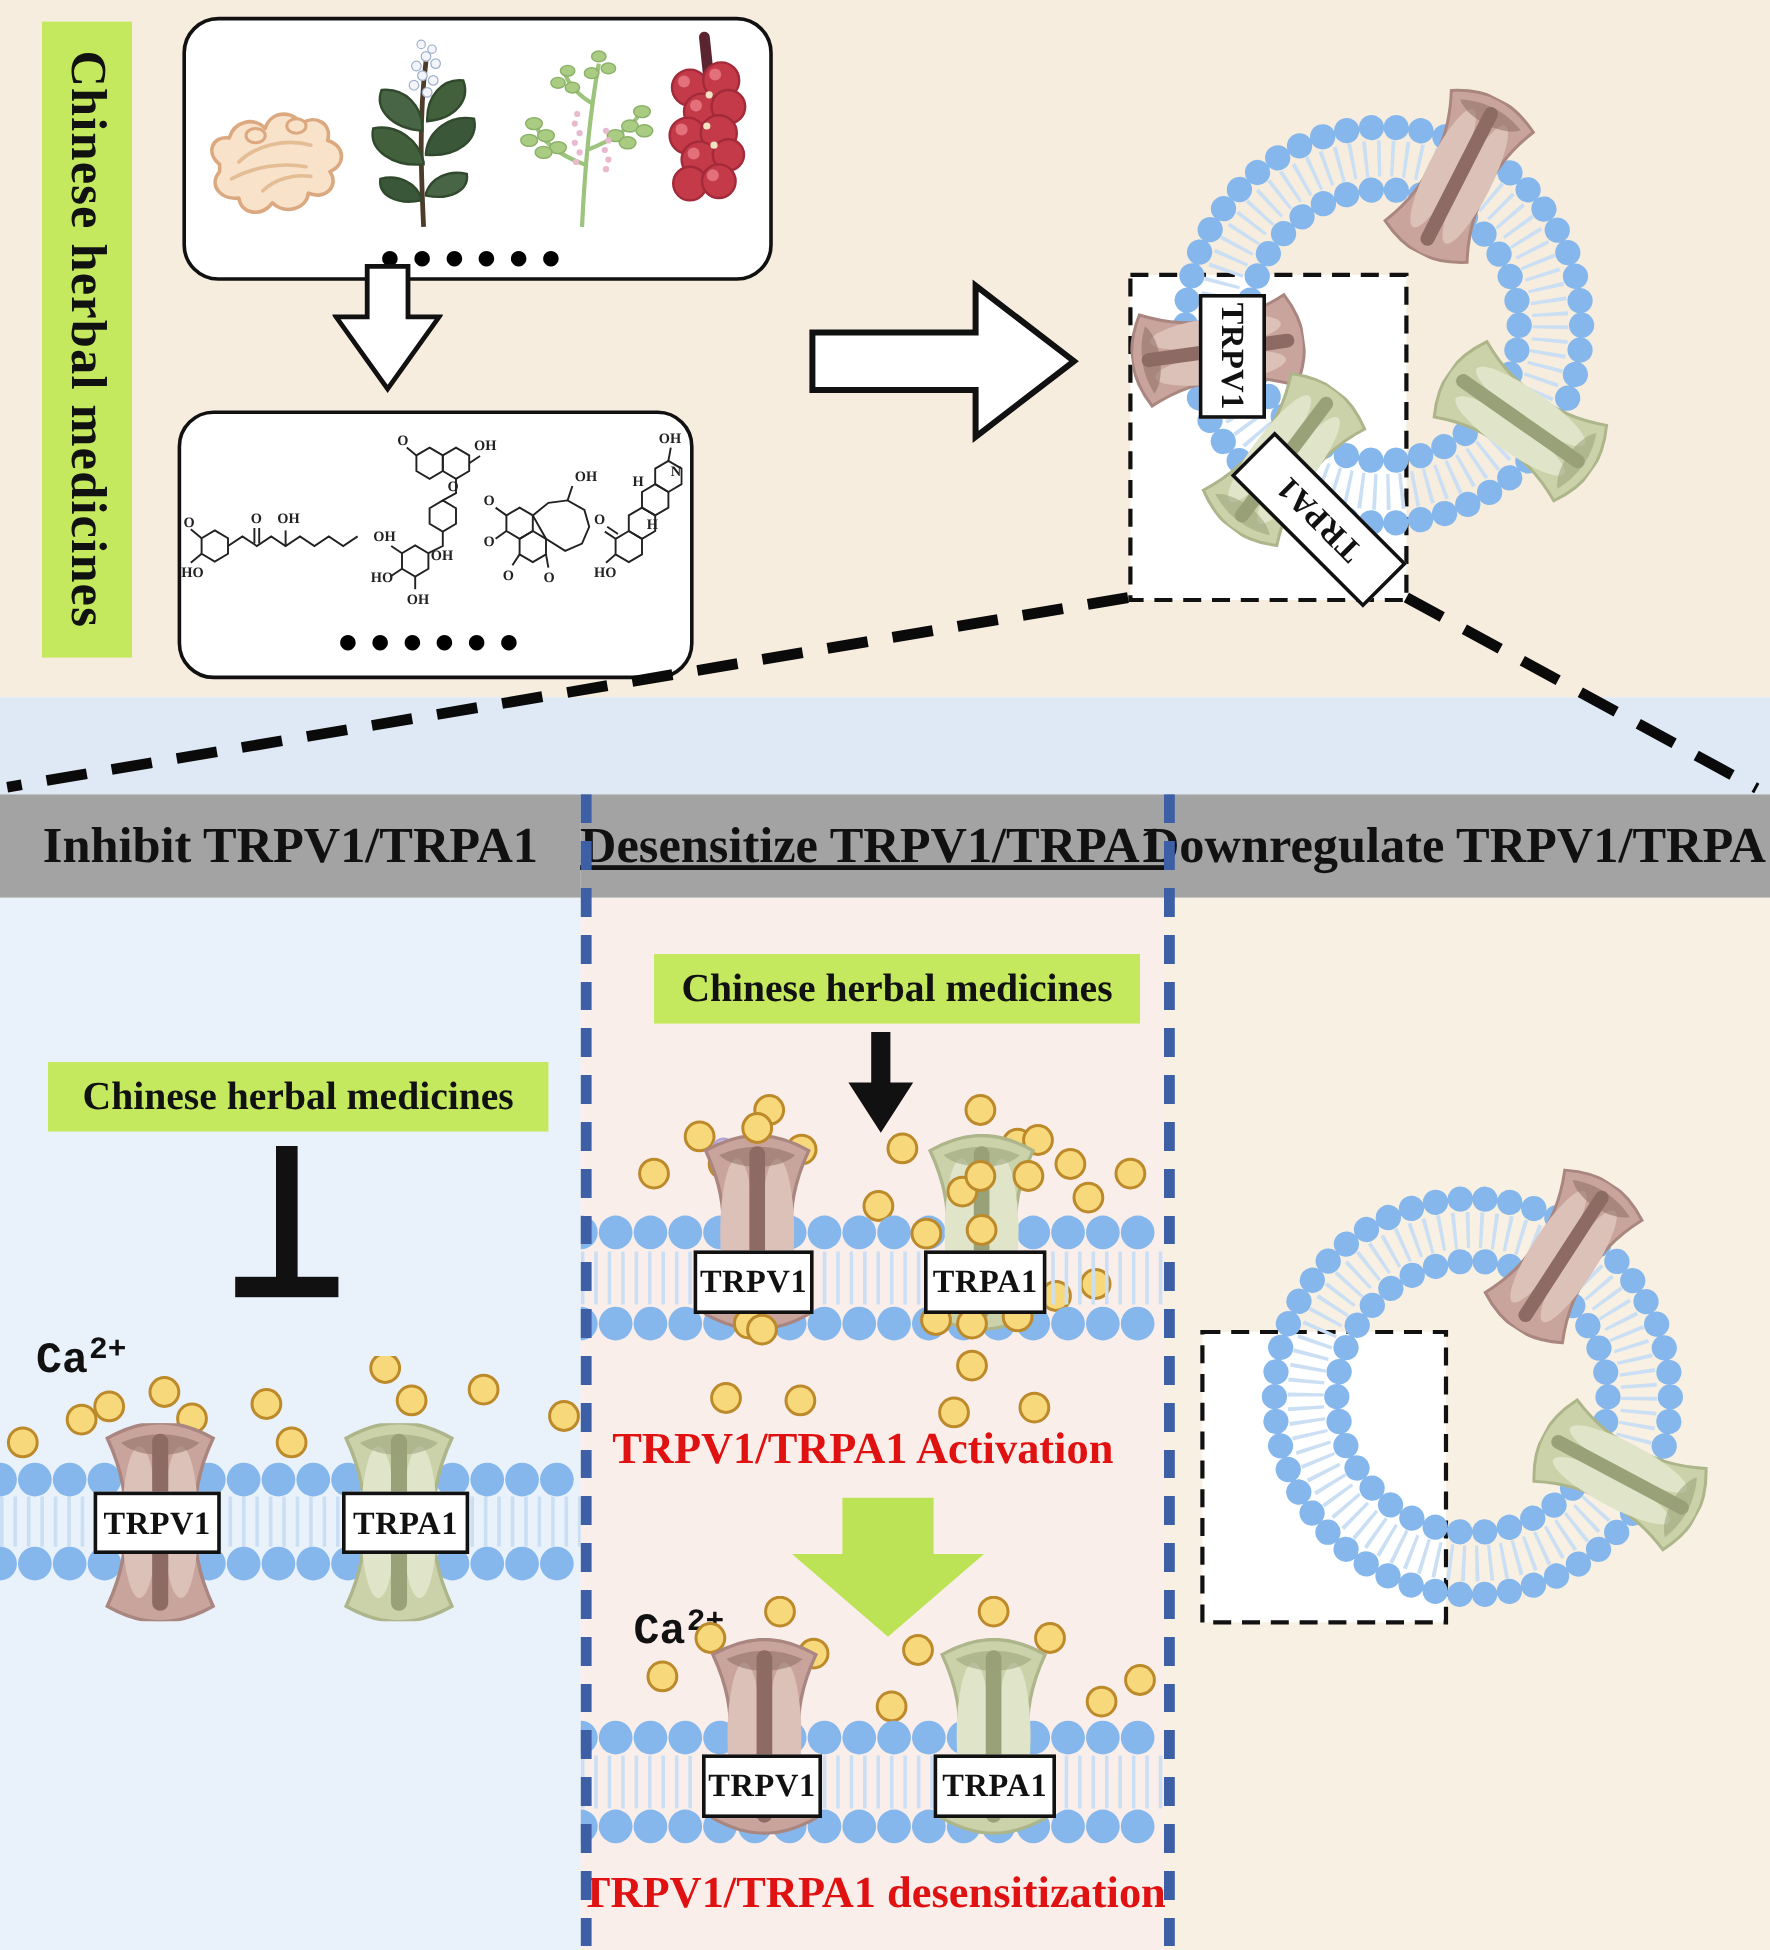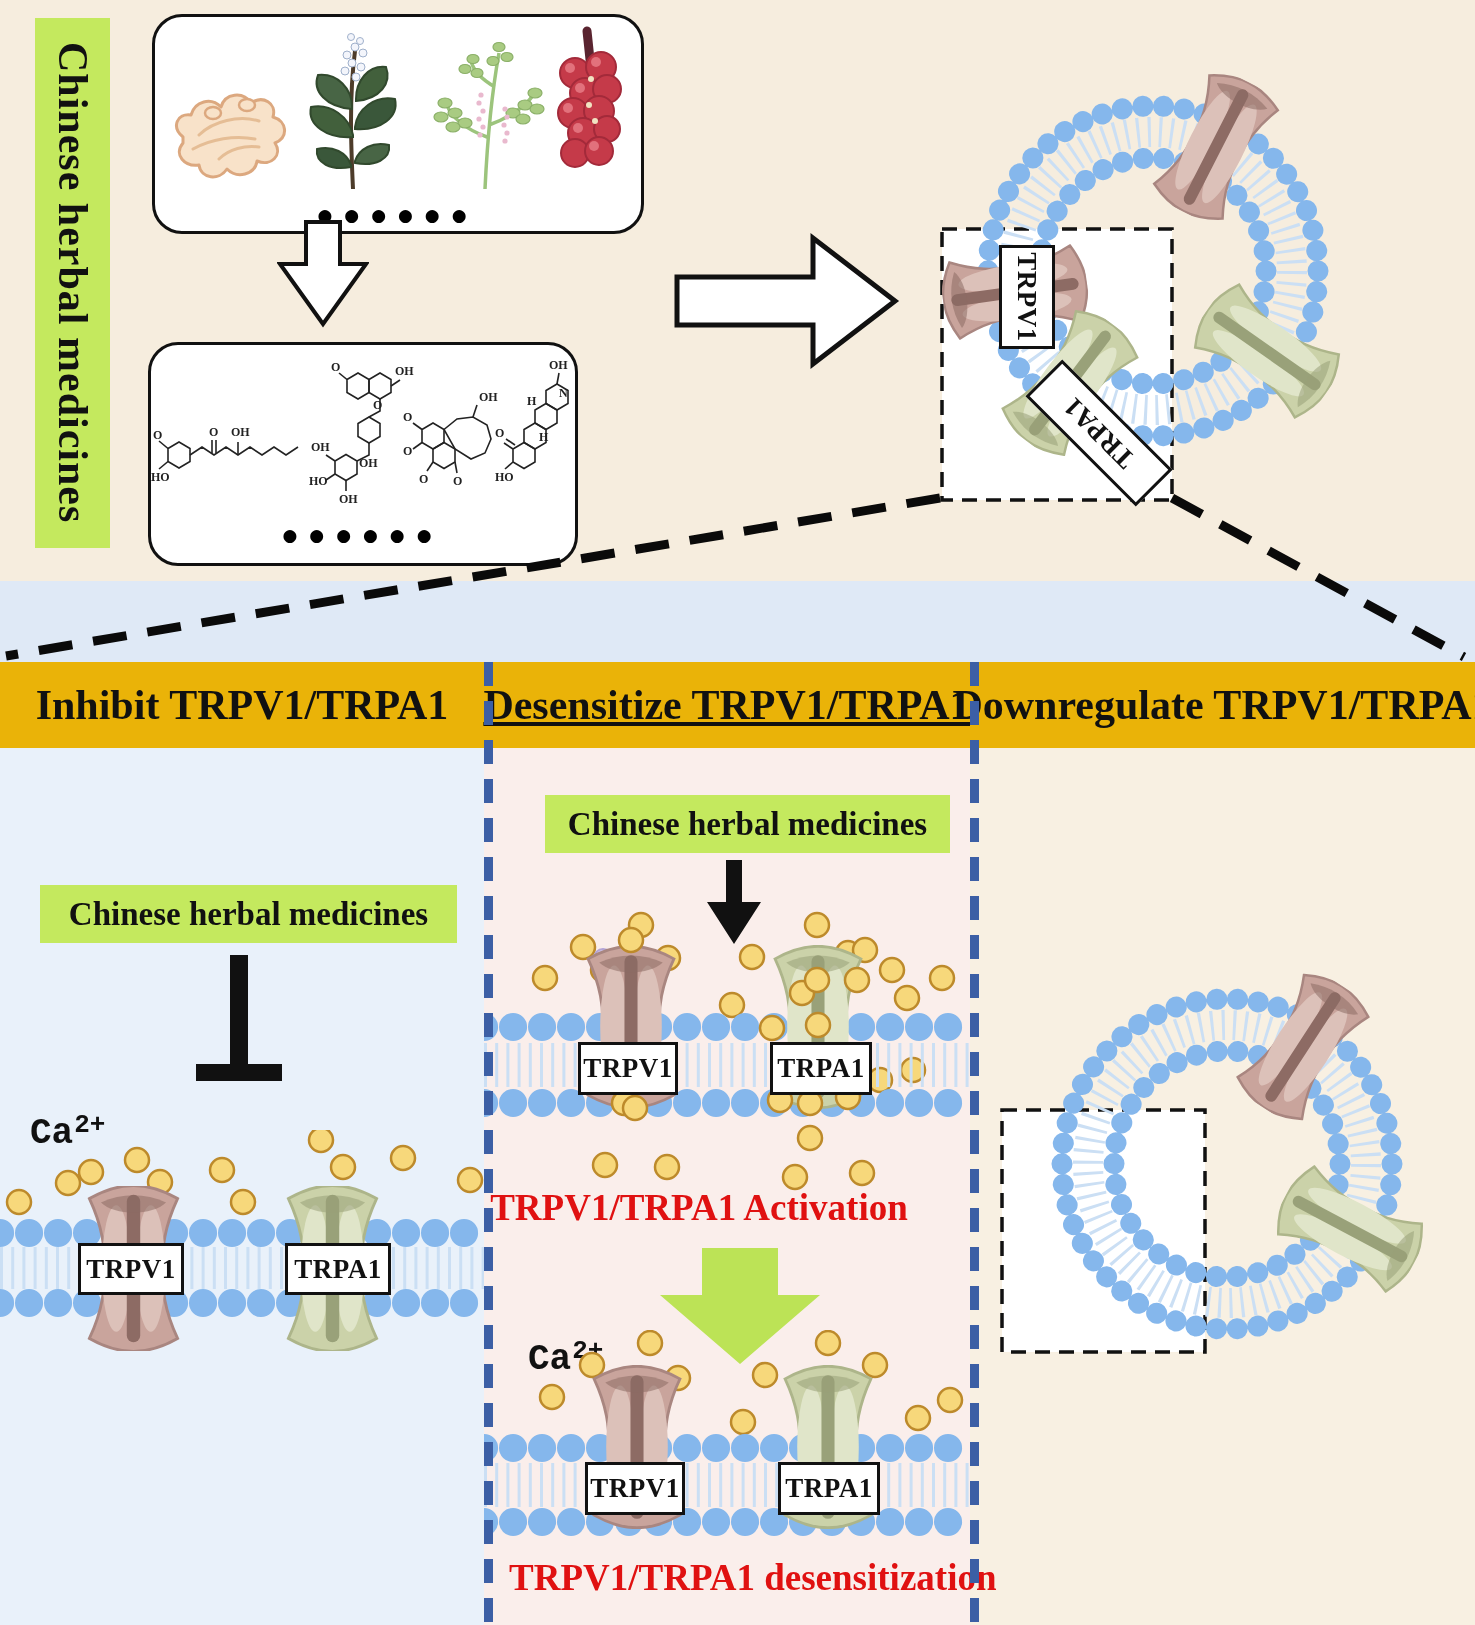--- a/index.html
+++ b/index.html
@@ -18,21 +18,21 @@
   }
   .white-box{
     background:#fff;border:3.5px solid #111;border-radius:30px;
   }
   .dots{
     position:absolute;width:100%;text-align:center;
     font-family:"DejaVu Sans",sans-serif;font-size:17px;letter-spacing:12px;color:#000;
   }
   
   .hdr{
-    top:662px;height:86px;background:#eab308;
+    top:662px;height:86px;background:#a3a3a3;
     display:flex;align-items:center;justify-content:center;
     font-size:42px;font-weight:bold;white-space:nowrap;
   }
   .panel{top:748px;height:877px;}
   .divider{
     top:662px;height:963px;width:9px;
     background:repeating-linear-gradient(180deg,#3c5fa5 0 24px,transparent 24px 39px);
   }
   .green-label{
     background:#c4e95e;display:flex;align-items:center;justify-content:center;
@@ -359,21 +359,21 @@
         <circle cx="326" cy="238" r="12"></circle>
         <circle cx="121" cy="265" r="12"></circle>
       <circle cx="183" cy="267" r="12"></circle>
         <circle cx="311" cy="277" r="12"></circle>
         <circle cx="378" cy="273" r="12"></circle>
       <circle cx="147" cy="40" r="12"></circle>
     </g>
   </svg>
   <div class="abs trp-box" style="left:578px;top:1042px;width:94px;height:47px;">TRPV1</div>
   <div class="abs trp-box" style="left:770px;top:1042px;width:96px;height:47px;">TRPA1</div>
-  <div class="abs red-note" style="left:456px;top:1186px;width:486px;">TRPV1/TRPA1 Activation</div>
+  <div class="abs red-note" style="left:476px;top:1186px;width:486px;">TRPV1/TRPA1 Activation</div>
 
   <svg class="abs" style="left:660px;top:1248px;" width="160" height="118" viewBox="0 0 160 118">
     <polygon points="42,0 118,0 118,47 160,47 80,116 0,47 42,47" fill="#bce356"></polygon>
   </svg>
   <div class="abs ca-label" style="left:528px;top:1334px;"><span>Ca</span><sup>2+</sup></div>
 
   <svg class="abs" style="left:484px;top:1330px;" width="486" height="290" viewBox="0 0 486 290">
     <g fill="#f7d87b" stroke="#bd8a2b" stroke-width="2.5">
       <circle cx="166" cy="13" r="12"></circle>
         <circle cx="108" cy="35" r="12"></circle>
@@ -390,21 +390,21 @@
       <circle cx="466" cy="70" r="12"></circle>
     </g>
     <line x1="0" y1="155" x2="486" y2="155" stroke="#cbdff4" stroke-width="44" stroke-dasharray="3 8.2"></line>
     <line x1="0" y1="118" x2="486" y2="118" stroke="#85b7ec" stroke-width="28" stroke-linecap="round" stroke-dasharray="0.1 28.9"></line>
     <line x1="0" y1="192" x2="486" y2="192" stroke="#85b7ec" stroke-width="28" stroke-linecap="round" stroke-dasharray="0.1 28.9"></line>
     <use href="#chanP" x="97" y="35" width="112" height="164"></use>
     <use href="#chanG" x="288" y="35" width="112" height="164"></use>
   </svg>
   <div class="abs trp-box" style="left:585px;top:1462px;width:94px;height:47px;">TRPV1</div>
   <div class="abs trp-box" style="left:778px;top:1462px;width:96px;height:47px;">TRPA1</div>
-  <div class="abs red-note" style="left:484px;top:1556px;width:486px;padding-left:25px;">TRPV1/TRPA1 desensitization</div>
+  <div class="abs red-note" style="left:484px;top:1556px;width:486px;">TRPV1/TRPA1 desensitization</div>
 
   <svg class="abs" style="left:990px;top:960px;" width="485" height="420" viewBox="0 0 485 420">
     <rect x="12" y="150" width="203" height="242" fill="#fff" stroke="#111" stroke-width="3.5" stroke-dasharray="15 9"></rect>
     <circle cx="237" cy="204" r="139" fill="none" stroke="#cbdff4" stroke-width="30" stroke-dasharray="3 8.2"></circle>
     <circle cx="237" cy="204" r="165" fill="none" stroke="#85b7ec" stroke-width="21" stroke-linecap="round" stroke-dasharray="0.1 20.63"></circle>
     <circle cx="237" cy="204" r="113" fill="none" stroke="#85b7ec" stroke-width="21" stroke-linecap="round" stroke-dasharray="0.1 20.78"></circle>
     <use href="#chanP" width="100" height="145" transform="translate(313,87) rotate(33) translate(-50,-72.5)"></use>
     <use href="#chanG" width="100" height="145" transform="translate(360,269) rotate(118) translate(-50,-72.5)"></use>
   </svg>
 

